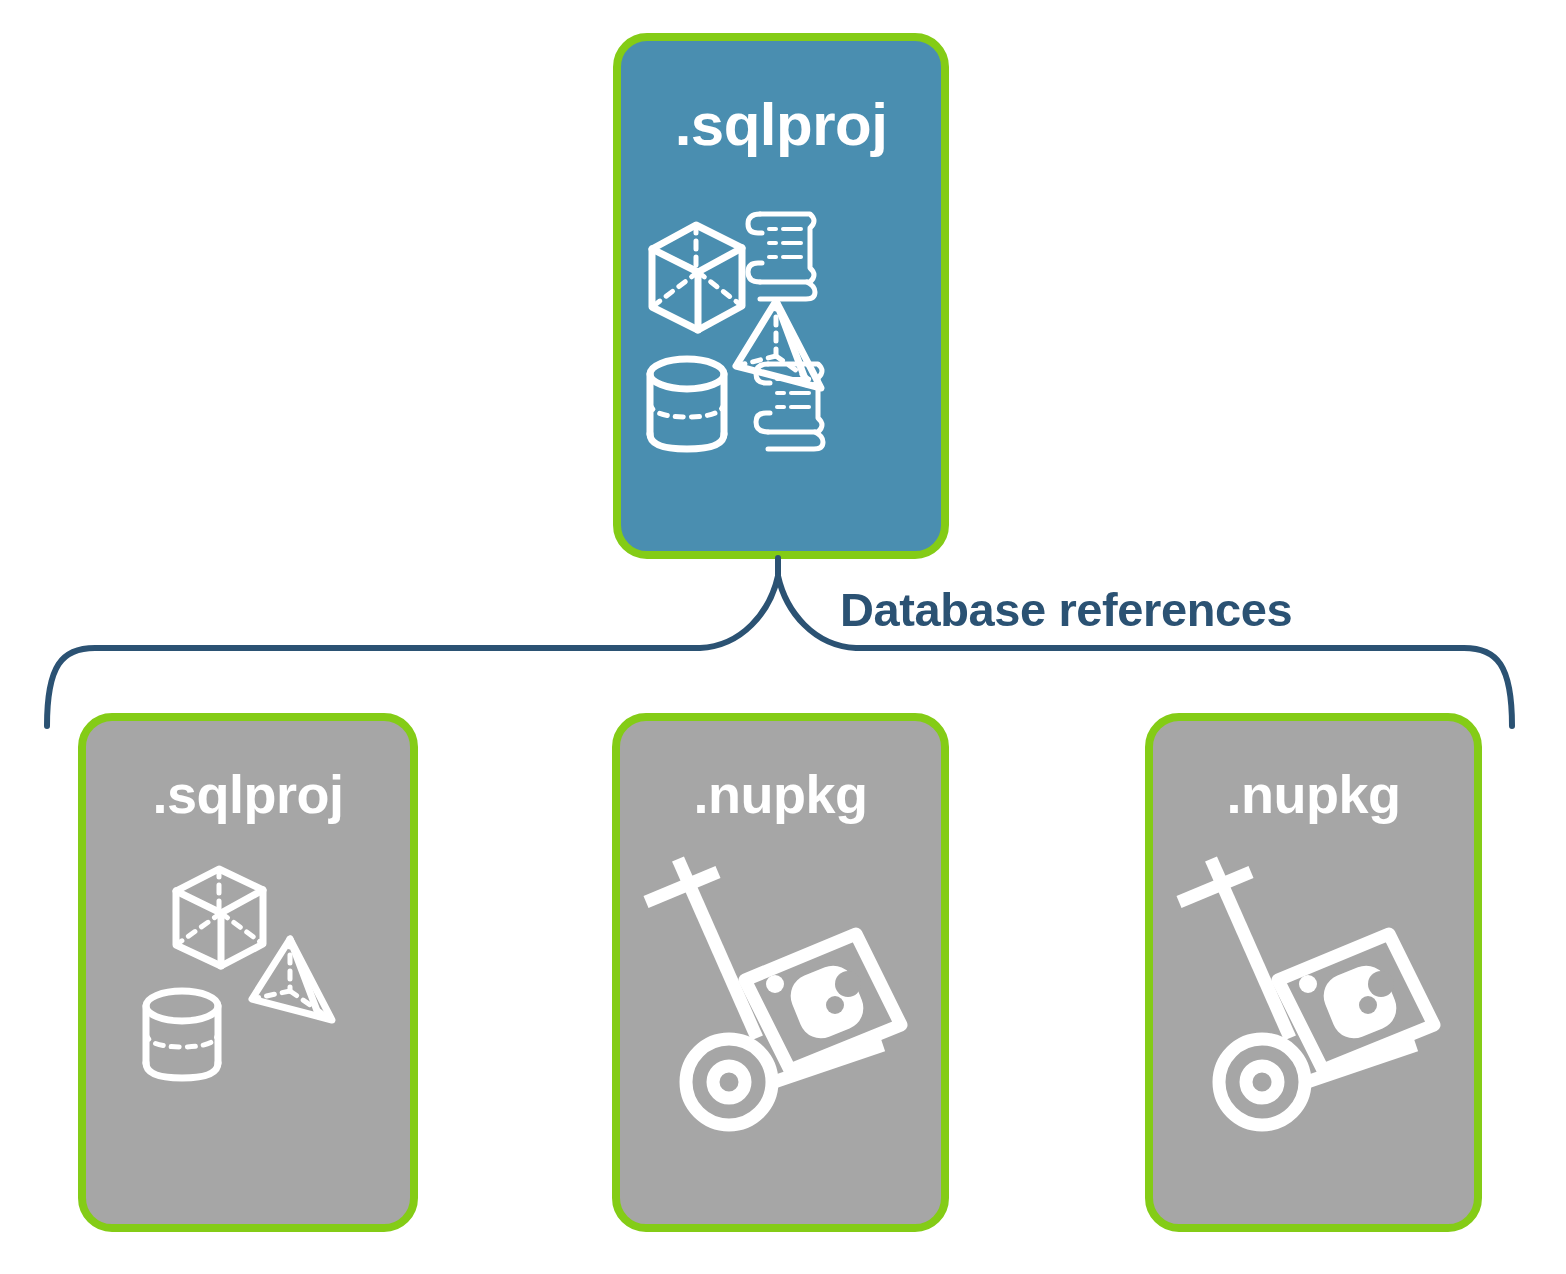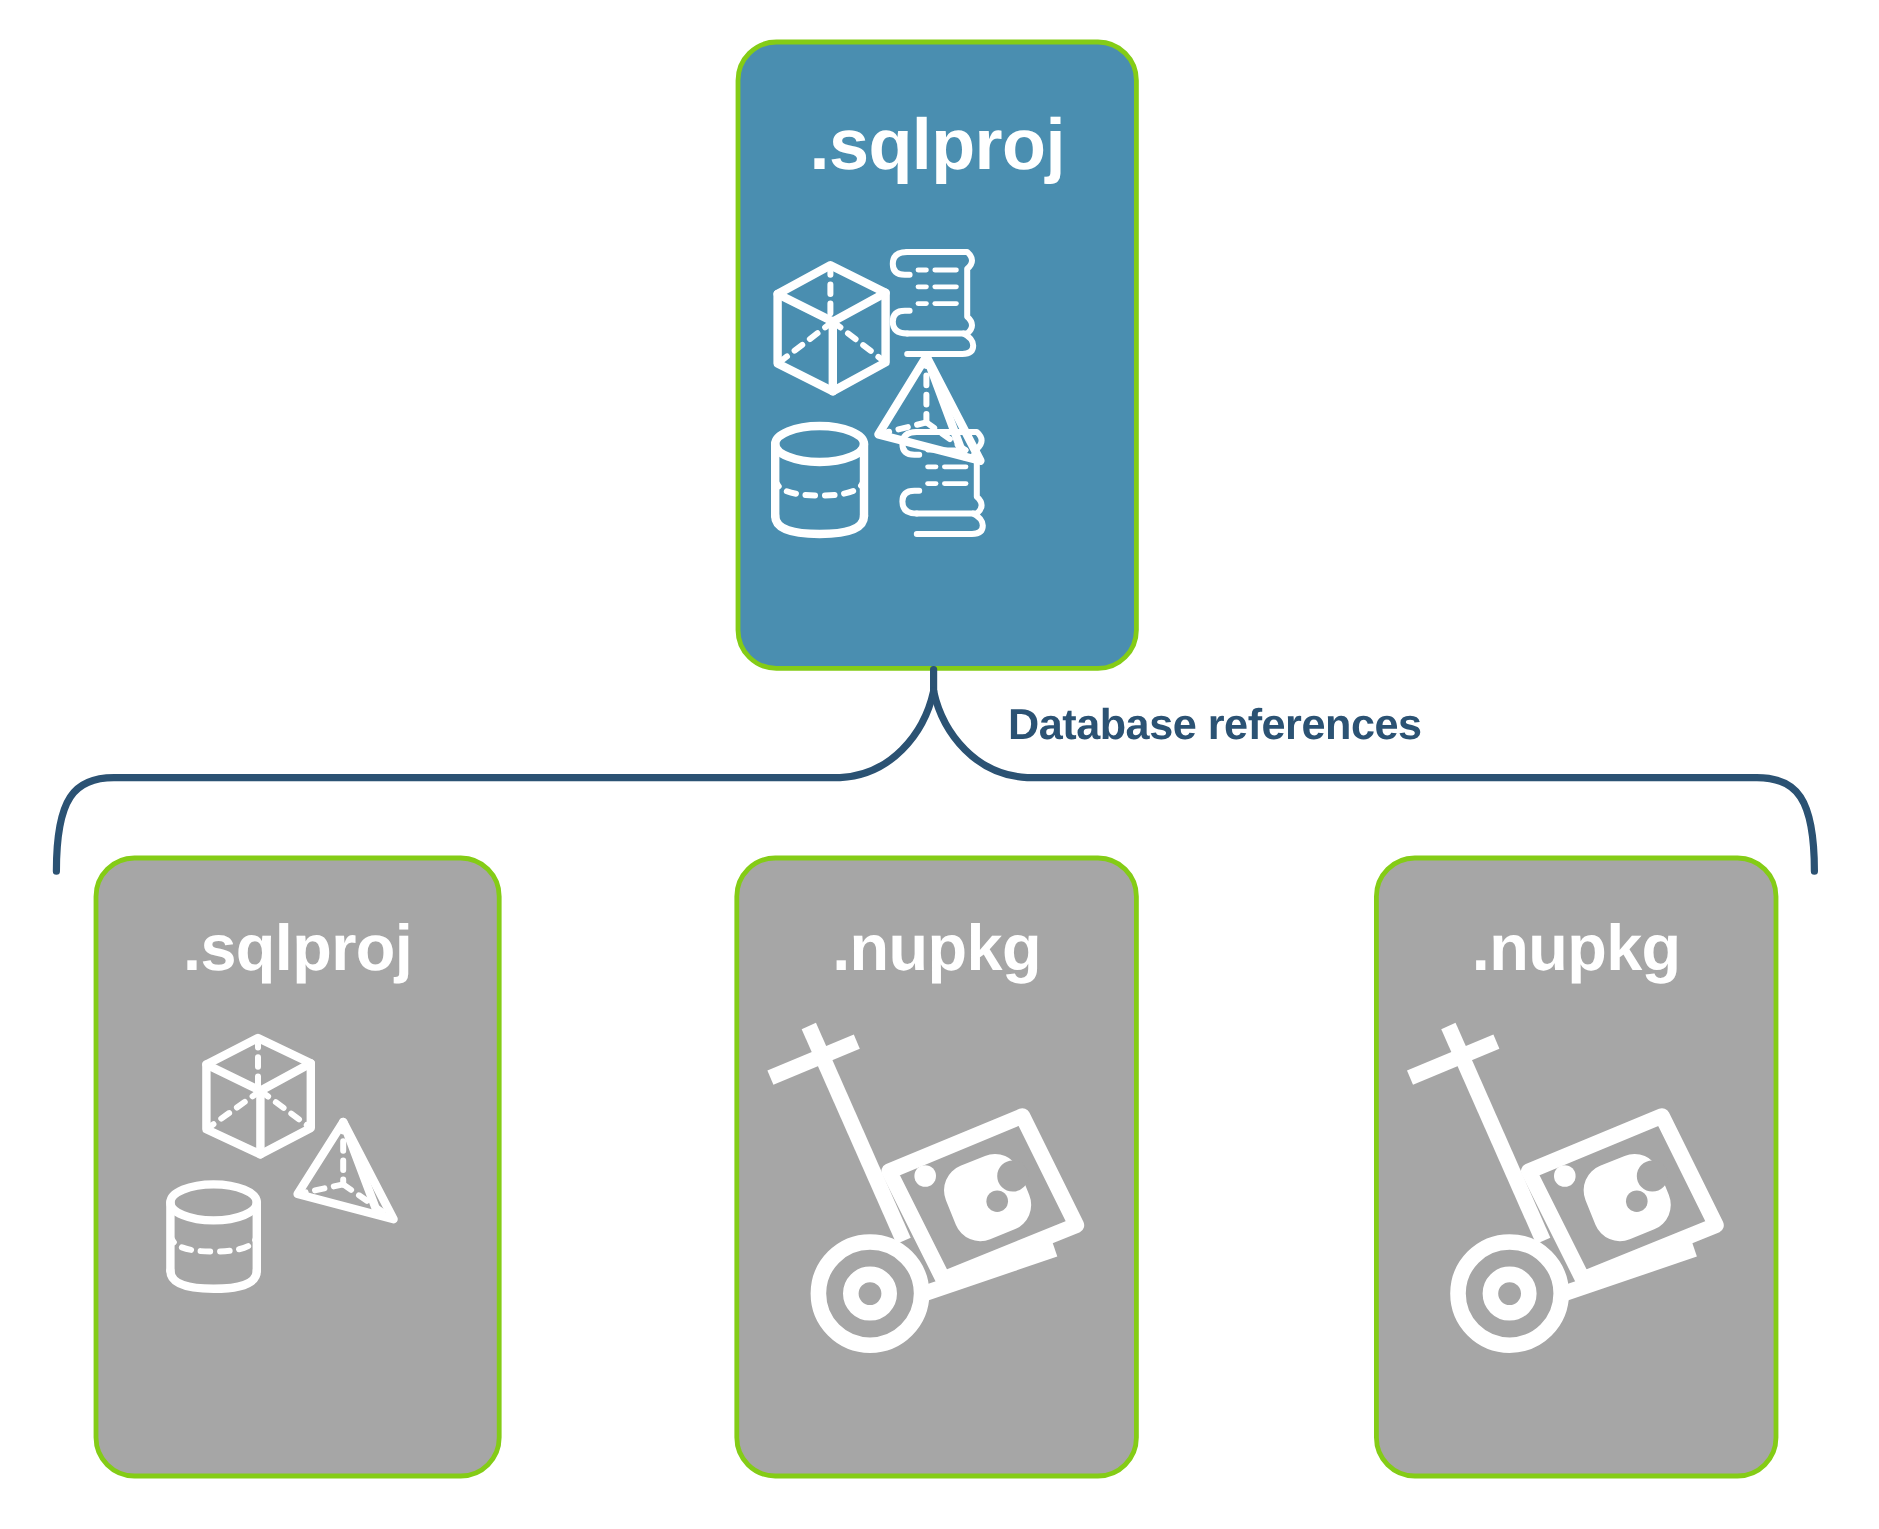--- a/index.html
+++ b/index.html
@@ -17,21 +17,21 @@
     position: relative;
     width: 1566px;
     height: 1274px;
     background: #ffffff;
   }
 
   
   .card {
     position: absolute;
     box-sizing: border-box;
-    border: 4px solid #84cc16;
+    border: 8px solid #84cc16;
     border-radius: 34px;
     overflow: hidden;
   }
   .card.blue  { background: #4a8eb0; }
   .card.gray  { background: #a6a6a6; }
 
   .card-title {
     position: absolute;
     left: 0;
     right: 0;
@@ -61,21 +61,21 @@
     width: 1566px;
     height: 1274px;
     pointer-events: none;
   }
 
   
   #brace-label {
     position: absolute;
     left: 840px;
     top: 586px;
-    font-size: 36px;
+    font-size: 47px;
     font-weight: bold;
     color: #2b5273;
     letter-spacing: -0.4px;
     white-space: nowrap;
     line-height: 1;
     user-select: none;
     text-align: center;
   }
 </style>
 </head>

